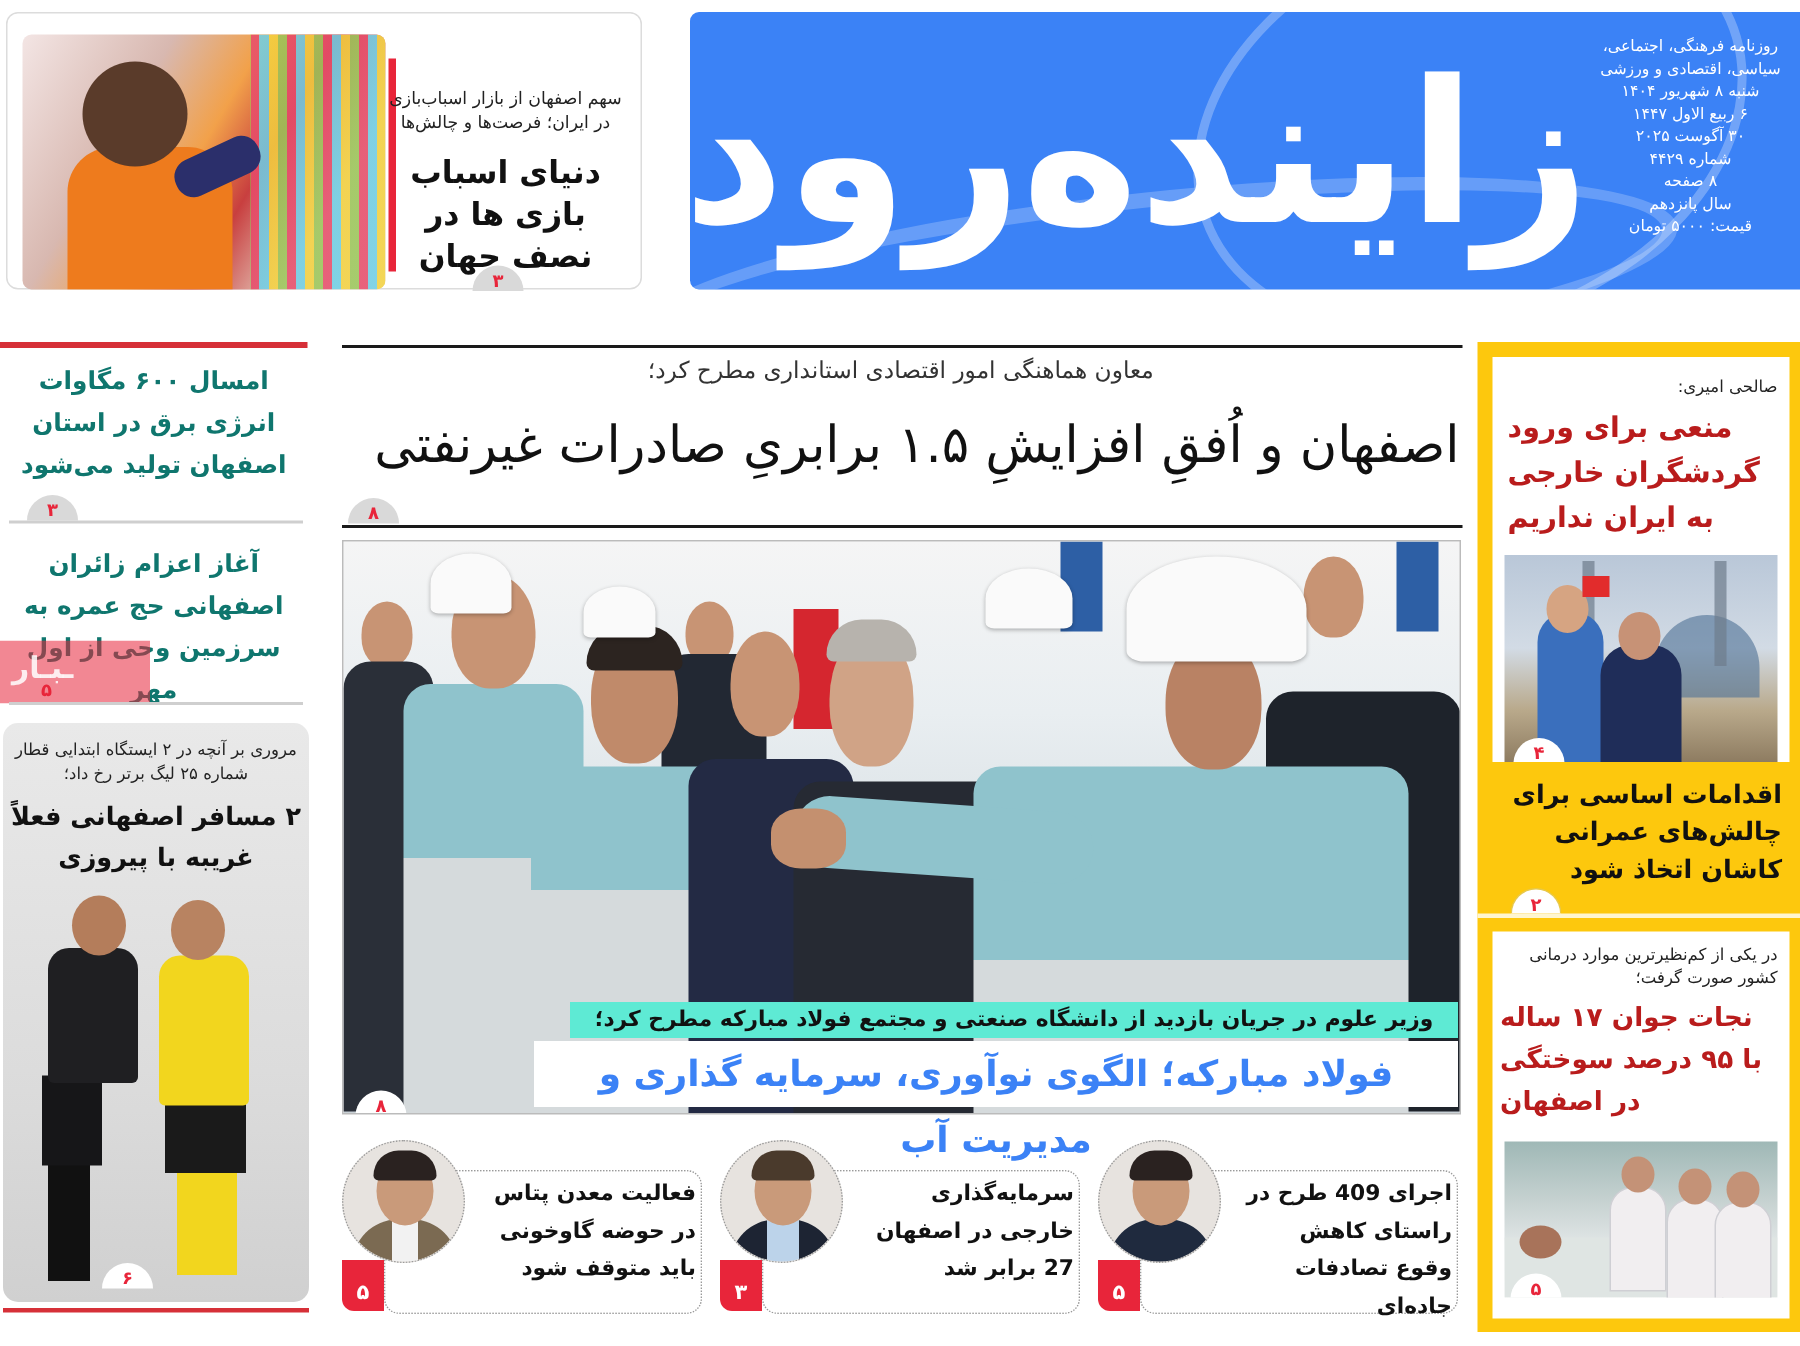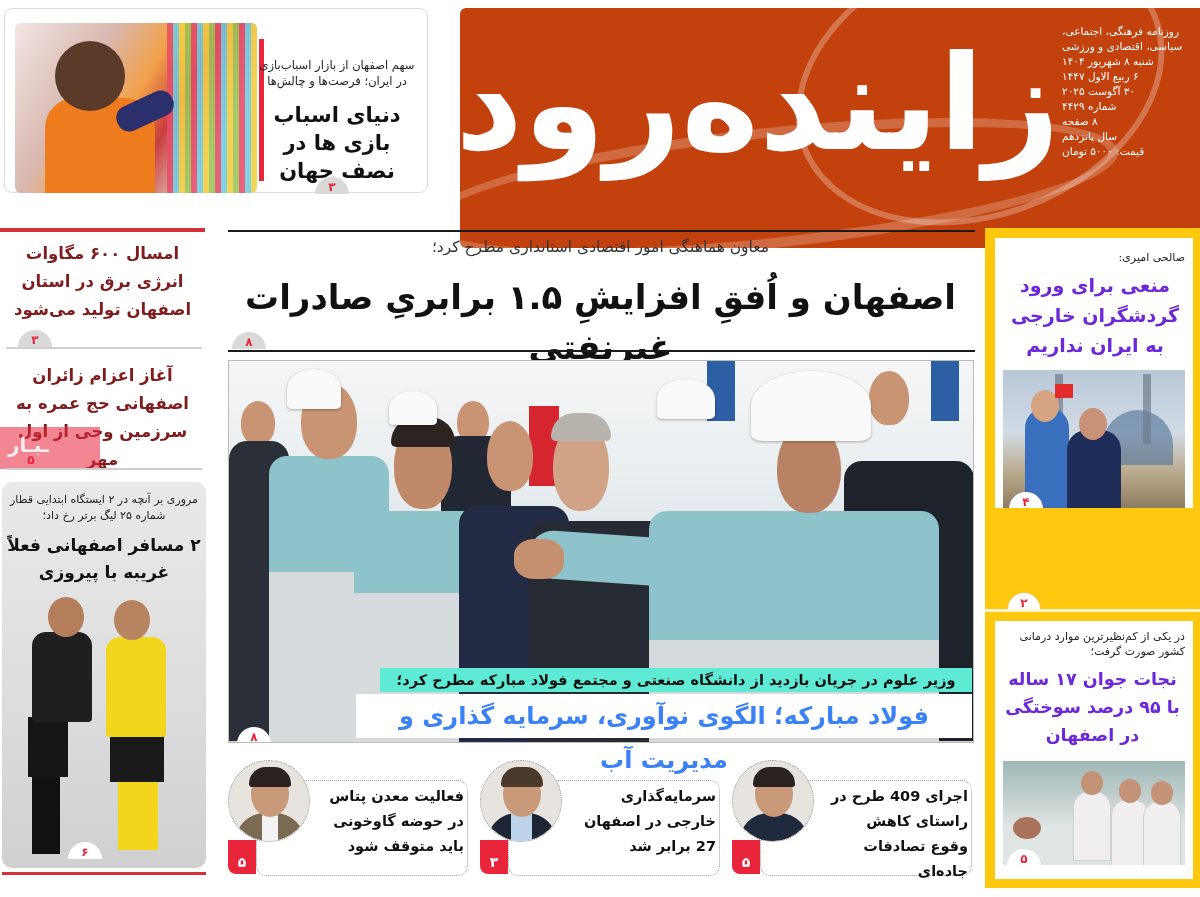--- a/index.html
+++ b/index.html
@@ -1,47 +1,47 @@
 <!DOCTYPE html>
 <html><head>
   <meta charset="utf-8">
   <style>
     * { box-sizing: border-box; margin: 0; padding: 0; }
     html, body { width: 1200px; height: 897px; background: #ffffff; overflow: hidden; }
     body { position: relative; font-family: "DejaVu Sans", sans-serif; color: #1a1a1a; }
     .abs { position: absolute; }
 
     
-    .masthead { left: 460px; top: 8px; width: 740px; height: 240px; background: #c2410c; border-radius: 6px 0 0 6px; overflow: hidden; }
+    .masthead { left: 460px; top: 8px; width: 740px; height: 185px; background: #3b82f6; border-radius: 6px 0 0 6px; overflow: hidden; }
     .masthead .swirl { position: absolute; border: 6px solid rgba(255,255,255,0.28); border-radius: 50%; }
     .masthead .swirl.a { left: 330px; top: -60px; width: 380px; height: 270px; transform: rotate(-20deg); }
     .masthead .swirl.b { left: -40px; top: 120px; width: 700px; height: 120px; border-width: 10px; border-color: rgba(255,255,255,0.22); transform: rotate(-6deg); }
     .logo { position: absolute; left: 10px; top: 10px; width: 590px; height: 170px; direction: rtl; text-align: center; color: #ffffff; font-family: "DejaVu Sans", sans-serif; font-weight: bold; font-size: 132px; line-height: 170px; letter-spacing: -4px; }
-    .issue-info { position: absolute; right: 8px; top: 16px; width: 130px; direction: rtl; text-align: left; color: #ffffff; font-size: 10.5px; line-height: 15px; font-family: "DejaVu Sans", sans-serif; }
+    .issue-info { position: absolute; right: 8px; top: 16px; width: 130px; direction: rtl; text-align: center; color: #ffffff; font-size: 10.5px; line-height: 15px; font-family: "DejaVu Sans", sans-serif; }
 
     
     .teaser { left: 4px; top: 8px; width: 424px; height: 185px; border: 1px solid #dcdcdc; border-radius: 8px; background: #fff; }
     .teaser .photo { position: absolute; left: 10px; top: 14px; width: 242px; height: 170px; border-radius: 6px; overflow: hidden;
       background: linear-gradient(120deg, #f3e5e4 0%, #d8b8b0 30%, #f2a14a 48%, #c83f3f 62%, #e7d2c4 80%, #efe6e1 100%); }
     .teaser .photo .kid { position: absolute; left: 40px; top: 18px; width: 70px; height: 70px; border-radius: 50%; background: #5a3b2a; }
     .teaser .photo .body { position: absolute; left: 30px; top: 75px; width: 110px; height: 95px; border-radius: 30px 30px 0 0; background: #ee7b1d; }
     .teaser .photo .arm { position: absolute; left: 100px; top: 75px; width: 60px; height: 26px; border-radius: 12px; background: #2b2f6b; transform: rotate(-25deg); }
     .teaser .photo .toys { position: absolute; right: 0; top: 0; width: 90px; height: 170px; background: repeating-linear-gradient(90deg, #e74c6b 0 6px, #6dd0e8 6px 12px, #f4d33f 12px 18px, #9ac85a 18px 24px); opacity: 0.85; }
     .teaser .red-bar { position: absolute; left: 254px; top: 30px; width: 5px; height: 142px; background: #e8253a; }
     .teaser .kicker { position: absolute; right: 10px; top: 48px; width: 160px; direction: rtl; text-align: center; font-size: 11.5px; line-height: 16px; color: #222; }
     .teaser .title { position: absolute; right: 10px; top: 92px; width: 160px; direction: rtl; text-align: center; font-size: 21px; line-height: 28px; font-weight: bold; color: #111; }
 
     
     .badge-arc { position: absolute; width: 34px; height: 17px; border-radius: 17px 17px 0 0; background: #d9d9d9; text-align: center; color: #e8253a; font-weight: bold; font-size: 12px; line-height: 20px; }
     .badge-arc.light { background: #ffffff; border: 1px solid #e8c84a; border-bottom: none; }
     .badge-red { position: absolute; width: 28px; height: 34px; background: #e8253a; border-radius: 0 0 0 8px; color: #fff; font-weight: bold; font-size: 14px; text-align: center; line-height: 44px; }
 
     
     .left-rule-top { left: 0; top: 228px; width: 205px; height: 4px; background: #d63038; }
-    .left-story { left: 0; width: 205px; direction: rtl; text-align: center; font-weight: bold; font-size: 16.5px; line-height: 28px; color: #7f1d1d; }
+    .left-story { left: 0; width: 205px; direction: rtl; text-align: center; font-weight: bold; font-size: 16.5px; line-height: 28px; color: #0f766e; }
     .left-divider { left: 6px; width: 196px; height: 2px; background: #cfcfcf; }
     .watermark { left: 0; top: 427px; width: 100px; height: 42px; background: rgba(232,37,58,0.55); clip-path: polygon(0 0, 100% 0, 100% 100%, 85% 100%, 0 100%); }
     .watermark span { position: absolute; left: 8px; top: 6px; font-size: 20px; color: rgba(255,255,255,0.85); font-weight: bold; letter-spacing: 2px; }
 
     .sport { left: 2px; top: 482px; width: 204px; height: 386px; border-radius: 10px; overflow: hidden;
       background: linear-gradient(180deg, #e9e9e9 0%, #dcdcdc 60%, #d0d0d0 100%); }
     .sport .kicker { position: absolute; left: 0; right: 0; top: 10px; direction: rtl; text-align: center; font-size: 11px; line-height: 16px; color: #222; }
     .sport .title { position: absolute; left: 0; right: 0; top: 50px; direction: rtl; text-align: center; font-size: 17px; line-height: 27px; font-weight: bold; color: #111; }
     .player { position: absolute; }
     .ref-head { left: 46px; top: 115px; width: 36px; height: 40px; border-radius: 50%; background: #b47d5b; }
@@ -51,21 +51,21 @@
     .pl-head { left: 112px; top: 118px; width: 36px; height: 40px; border-radius: 50%; background: #b88361; }
     .pl-body { left: 104px; top: 155px; width: 60px; height: 100px; border-radius: 14px 14px 4px 4px; background: #f2d61e; }
     .pl-shorts { left: 108px; top: 250px; width: 54px; height: 50px; background: #1a1a1a; }
     .pl-legs { left: 116px; top: 298px; width: 40px; height: 70px; background: #f2d61e; }
     .sport .badge-arc { left: 66px; top: 360px; background: #fff; }
     .sport-rule { left: 2px; top: 872px; width: 204px; height: 3px; background: #d63038; }
 
     
     .center-rule-top { left: 228px; top: 230px; width: 747px; height: 2px; background: #1a1a1a; }
     .center-kicker { left: 228px; top: 238px; width: 745px; direction: rtl; text-align: center; font-size: 15.5px; color: #333; }
-    .center-headline { left: 228px; top: 272px; width: 745px; direction: rtl; text-align: center; font-size: 34px; line-height: 50px; font-weight: bold; color: #111; letter-spacing: -0.5px; }
+    .center-headline { left: 228px; top: 272px; width: 745px; direction: rtl; font-size: 34px; line-height: 50px; font-weight: normal; color: #111; letter-spacing: -0.5px; }
     .center-rule-mid { left: 228px; top: 350px; width: 747px; height: 2px; background: #1a1a1a; }
     .center-photo { left: 228px; top: 360px; width: 746px; height: 383px; overflow: hidden; border: 1px solid #bbb;
       background: linear-gradient(180deg, #f5f5f5 0%, #e9eef1 30%, #d7dfe3 60%, #c9d1d6 100%); }
     .cp-person { position: absolute; }
     .cp-head { border-radius: 50% 50% 45% 45%; background: #c89474; }
     .cp-helmet { border-radius: 50% 50% 10% 10%; background: #fafafa; box-shadow: 0 1px 3px rgba(0,0,0,0.3); }
     .cp-jacket { border-radius: 18px 18px 0 0; }
     .cp-sign { position: absolute; left: 300px; top: 45px; width: 30px; height: 80px; background: #d5262f; }
     .cp-poster { position: absolute; top: 0; width: 28px; height: 60px; background: #2d5fa5; }
 
@@ -79,21 +79,21 @@
     .mini .avatar .face { position: absolute; left: 22px; top: 10px; width: 38px; height: 46px; border-radius: 50%; background: #c99a7a; }
     .mini .avatar .hair { position: absolute; left: 20px; top: 6px; width: 42px; height: 20px; border-radius: 20px 20px 4px 4px; background: #2a2220; }
     .mini .avatar .torso { position: absolute; left: 6px; top: 52px; width: 70px; height: 40px; border-radius: 30px 30px 0 0; }
     .mini .text { position: absolute; right: 6px; top: 24px; width: 140px; direction: rtl; text-align: right; font-weight: bold; font-size: 14.5px; line-height: 25px; color: #111; }
     .mini .badge-red { left: 2px; top: 80px; }
 
     
     .yellow-col { left: 985px; top: 228px; width: 215px; height: 660px; background: #fdc80d; }
     .ybox { position: absolute; left: 10px; width: 198px; background: #fff; padding-left: 47px; }
     .ybox .kicker { position: absolute; right: 8px; direction: rtl; text-align: right; font-size: 11px; line-height: 15px; color: #222; }
-    .ybox .title { position: absolute; right: 8px; direction: rtl; text-align: center; font-weight: bold; color: #6d28d9; }
+    .ybox .title { position: absolute; right: 8px; direction: rtl; text-align: left; font-weight: bold; color: #b91c1c; }
     .ybox .photo { position: absolute; left: 8px; right: 8px; overflow: hidden; }
     .tour-photo { background: linear-gradient(180deg, #b9c7d8 0%, #d2dbe5 45%, #b9a98b 75%, #8e7c61 100%); }
     .tour-dome { position: absolute; right: 12px; top: 40px; width: 70px; height: 55px; border-radius: 35px 35px 0 0; background: #4d6f95; opacity: 0.6; }
     .tour-minaret { position: absolute; top: 4px; width: 8px; height: 70px; background: #6e7c8c; opacity: 0.7; }
     .tour-p1 { position: absolute; left: 22px; top: 38px; width: 44px; height: 100px; border-radius: 20px 20px 0 0; background: #3a6fbd; }
     .tour-h1 { position: absolute; left: 28px; top: 20px; width: 28px; height: 32px; border-radius: 50%; background: #d6a482; }
     .tour-p2 { position: absolute; left: 64px; top: 60px; width: 54px; height: 78px; border-radius: 20px 20px 0 0; background: #1f2d59; }
     .tour-h2 { position: absolute; left: 76px; top: 38px; width: 28px; height: 32px; border-radius: 50%; background: #c79276; }
     .tour-phone { position: absolute; left: 52px; top: 14px; width: 18px; height: 14px; background: #e22c2c; }
     .hosp-photo { background: linear-gradient(180deg, #9fb8b6 0%, #c8d3d2 40%, #e5e9ea 70%, #f4f4f4 100%); }
@@ -254,20 +254,21 @@
       <div class="tour-minaret" style="left:140px;"></div>
       <div class="tour-p1"></div>
       <div class="tour-h1"></div>
       <div class="tour-p2"></div>
       <div class="tour-h2"></div>
       <div class="tour-phone"></div>
       <div class="badge-arc" style="left:6px; top:122px; background:#fff;">۴</div>
     </div>
   </div>
 
+  <div class="y-mid-title">اقدامات اساسی برای چالش‌های عمرانی کاشان اتخاذ شود</div>
   <div class="badge-arc light" style="left:22px; top:364px;">۲</div>
   <div class="y-sep"></div>
 
   <div class="ybox" style="top:393px; height:258px;">
     <div class="kicker" style="top:8px; width:185px;">در یکی از کم‌نظیرترین موارد درمانی کشور صورت گرفت؛</div>
     <div class="title" style="top:44px; width:185px; font-size:17.5px; line-height:28px;">نجات جوان ۱۷ ساله با ۹۵ درصد سوختگی در اصفهان</div>
     <div class="photo hosp-photo" style="top:140px; height:104px;">
       <div class="hosp-bed"></div>
       <div class="hosp-patient"></div>
       <div class="hosp-doc" style="left:70px; top:30px;"></div>

